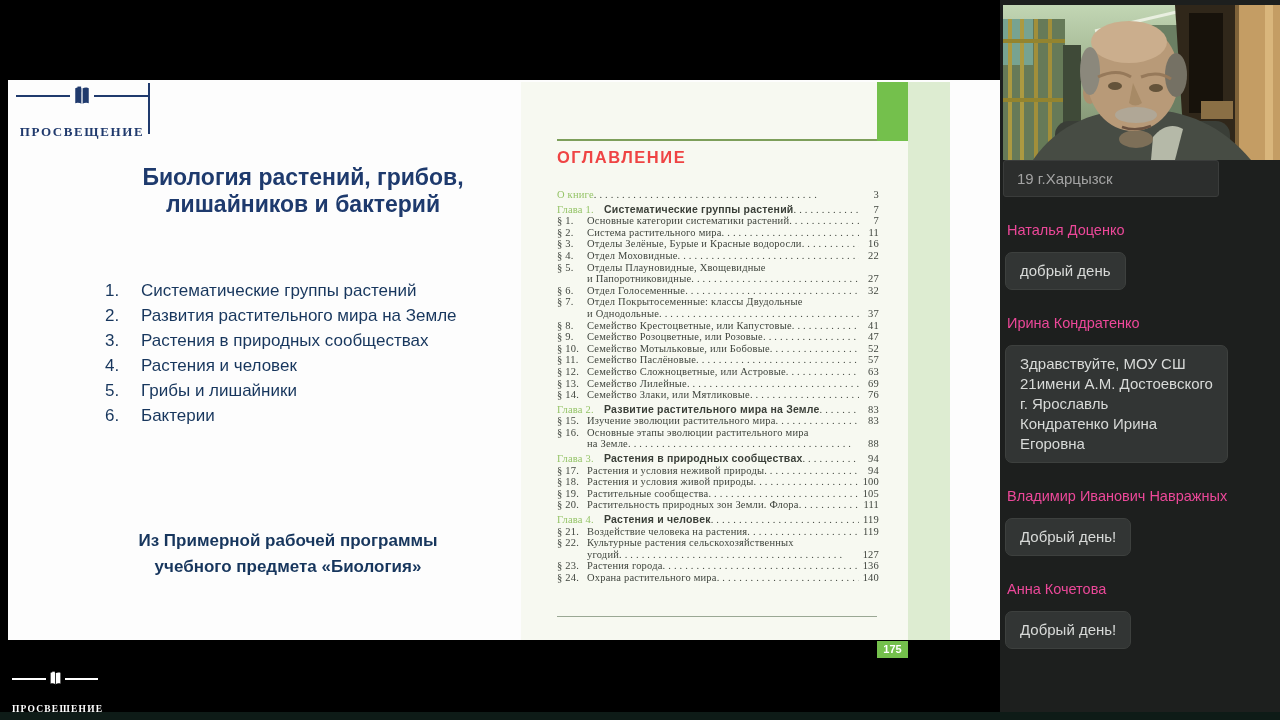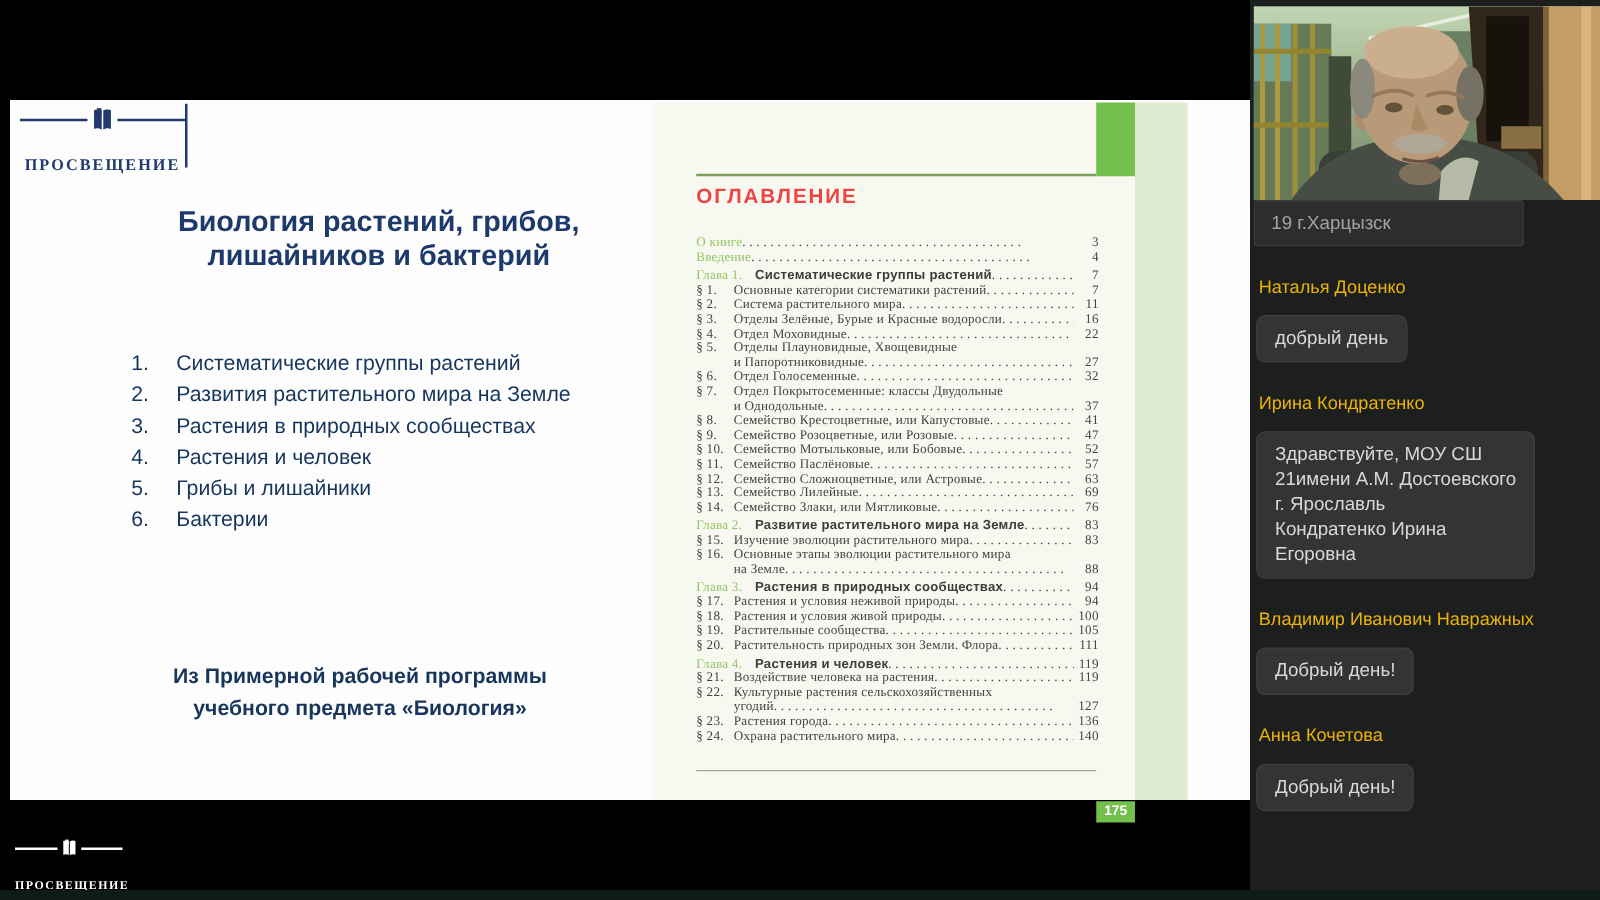--- a/index.html
+++ b/index.html
@@ -53,21 +53,21 @@
   
   .panel{position:absolute;left:1000px;top:0;width:280px;height:720px;background:#1d1f1e;
          border-right:1px solid #2a2c2b;}
   .video{position:absolute;left:3px;top:5px;width:277px;height:155px;overflow:hidden;background:#7e9370;}
   .video svg{display:block;}
   .video-caption{position:absolute;left:3px;top:160px;width:216px;height:37px;background:#2c2e2d;
                  border:1px solid #3a3c3b;border-radius:3px;box-sizing:border-box;
                  color:#a3a3a3;font-size:15px;line-height:35px;padding-left:13px;}
   .chat{position:absolute;left:0;top:197px;width:280px;bottom:10px;overflow:hidden;padding:0 5px 0 5px;box-sizing:border-box;}
   .chat-item{margin-top:0;}
-  .chat-author{color:#eab308;font-size:14.5px;line-height:18px;margin:24px 0 0 2px;}
+  .chat-author{color:#ec4899;font-size:14.5px;line-height:18px;margin:24px 0 0 2px;}
   .chat-bubble{display:inline-block;max-width:232px;background:#323534;border:1px solid #3d403e;
                border-radius:7px;padding:8px 14px;margin-top:13px;
                color:#d8dad8;font-size:15px;line-height:20px;white-space:pre-line;}
 
   
   .footer-logo{position:absolute;left:12px;top:671px;width:86px;color:#fff;text-align:center;}
   .footer-logo .brand-line{background:#fff;height:2px;}
   .footer-logo .brand-text{font-size:9.5px;letter-spacing:1.2px;color:#fff;}
   .footer-logo .brand-icon{width:13px;height:15px;}
   .bottom-strip{position:absolute;left:0;bottom:0;width:1280px;height:8px;background:#0e1b17;}
@@ -140,26 +140,20 @@
 
       <div class="toc">
 
           <div class="toc-line front">
             <span class="toc-prefix">О книге</span>
             <span class="toc-text"></span>
             <span class="toc-dots"></span>
             <span class="toc-page">3</span>
           </div>
 
-          <div class="toc-line front">
-            <span class="toc-prefix">Введение</span>
-            <span class="toc-text"></span>
-            <span class="toc-dots"></span>
-            <span class="toc-page">4</span>
-          </div>
 
           <div class="toc-line chapter">
             <span class="toc-prefix">Глава 1.</span>
             <span class="toc-text">Систематические группы растений</span>
             <span class="toc-dots"></span>
             <span class="toc-page">7</span>
           </div>
 
           <div class="toc-line section">
             <span class="toc-prefix">§ 1.</span>

